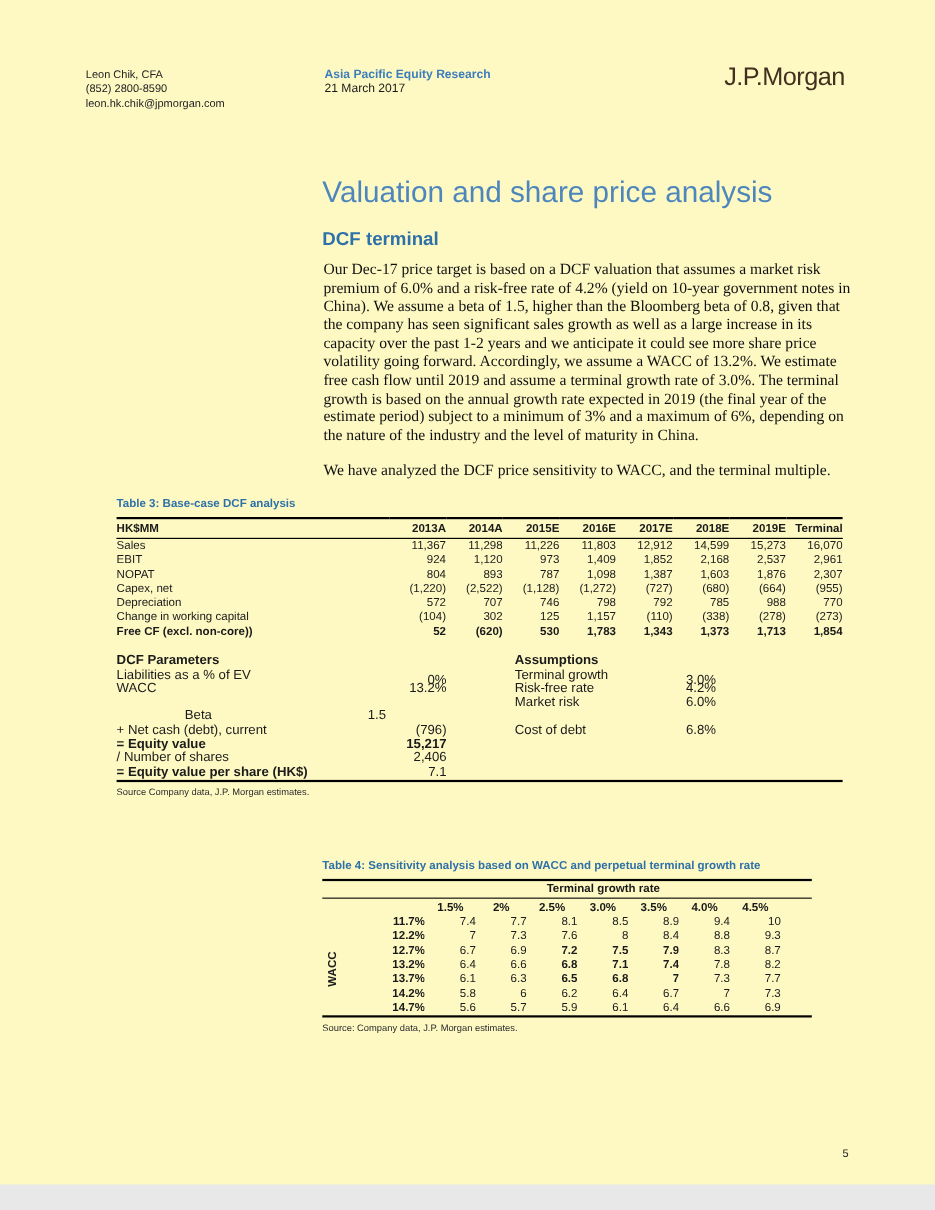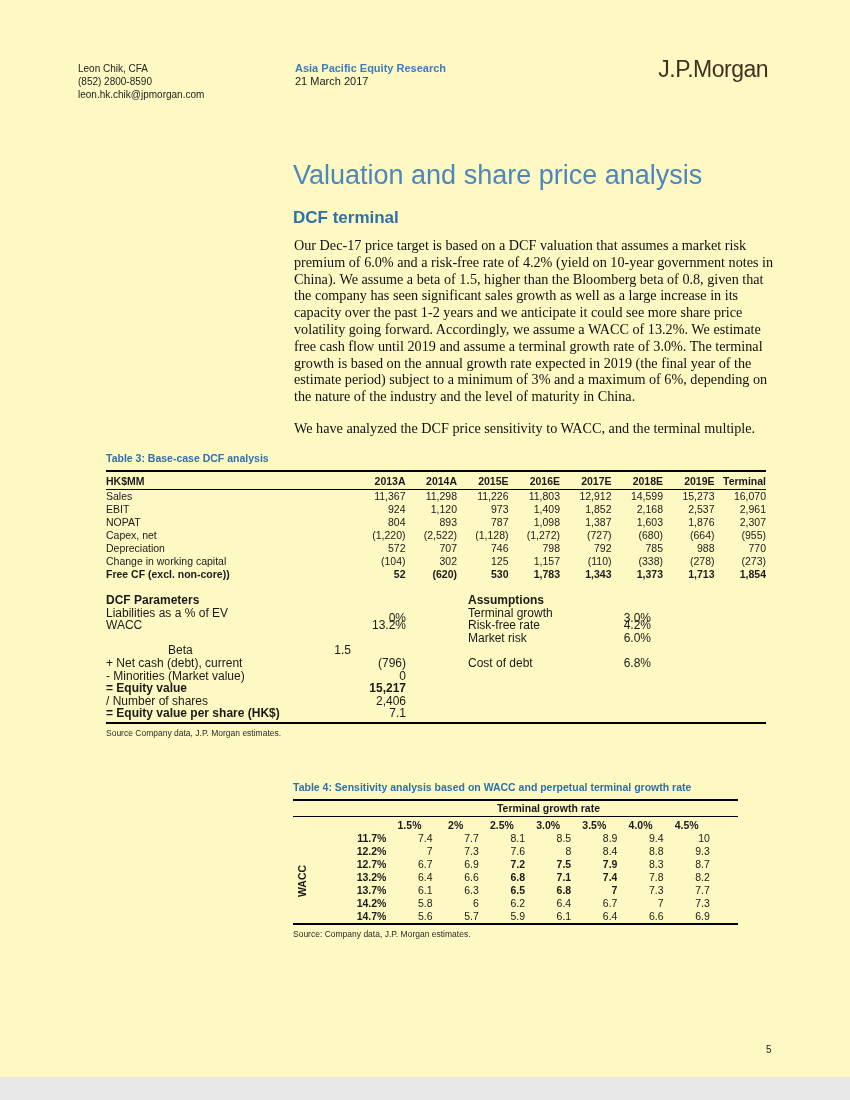--- a/index.html
+++ b/index.html
@@ -250,31 +250,20 @@
             <span>(796)</span>
           </div>
           <div class="lspacer"></div>
           <div class="rpair">
             <span>Cost of debt</span>
             <span>6.8%</span>
           </div>
         </div>
         <div class="lrow">
           <div class="lpair">
-            <span>- Minorities (Market value)</span>
-            <span>0</span>
-          </div>
-          <div class="lspacer"></div>
-          <div class="rpair">
-            <span></span>
-            <span></span>
-          </div>
-        </div>
-        <div class="lrow">
-          <div class="lpair">
             <span class="b">= Equity value</span>
             <span class="b ">15,217</span>
           </div>
           <div class="lspacer"></div>
           <div class="rpair">
             <span></span>
             <span></span>
           </div>
         </div>
         <div class="lrow">

